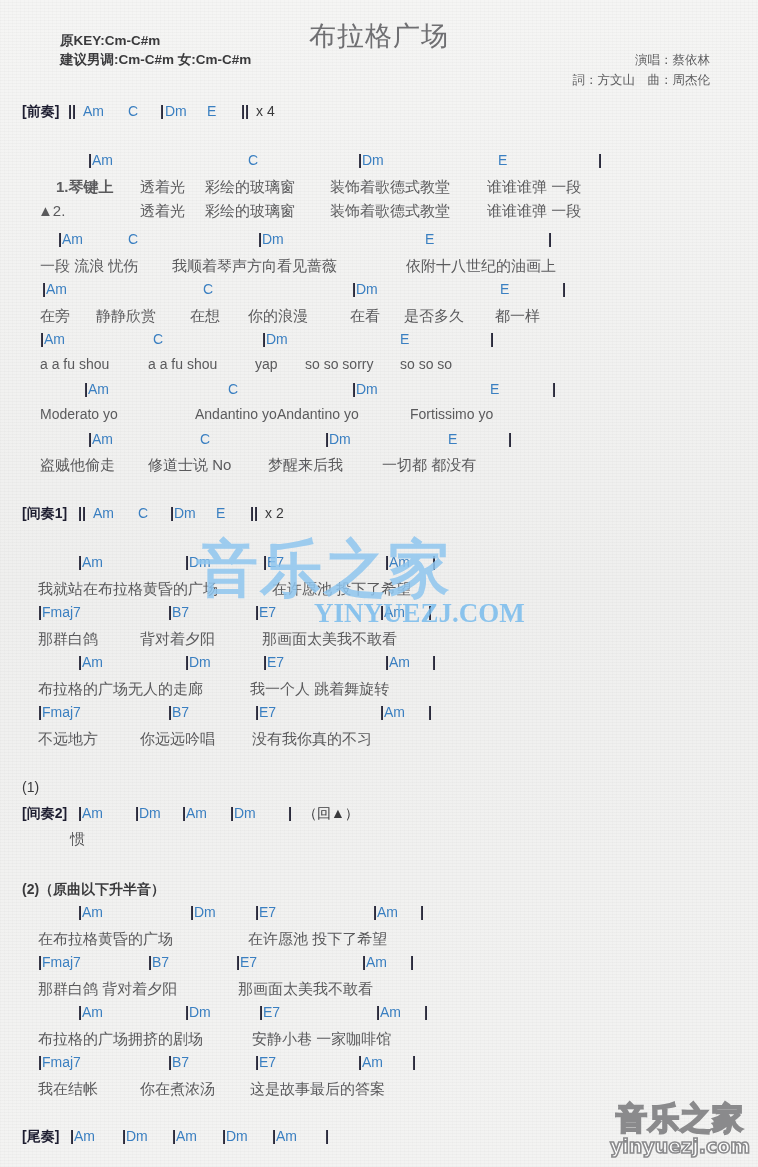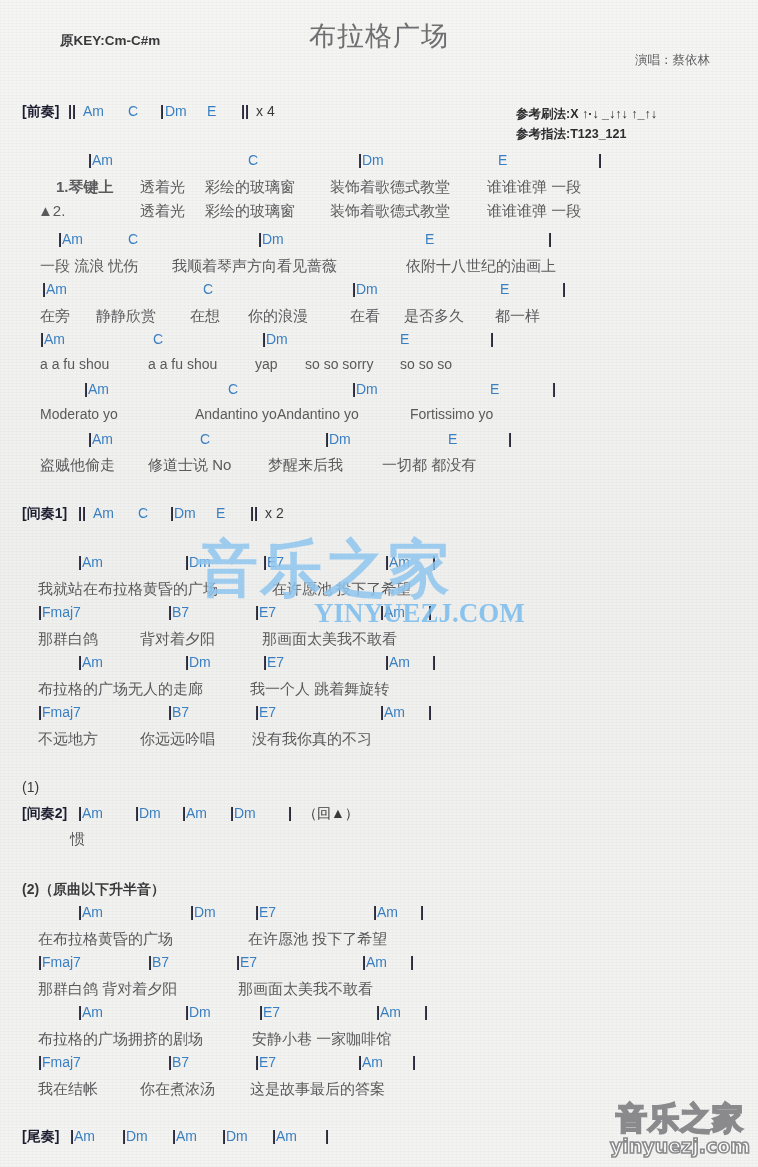--- a/index.html
+++ b/index.html
@@ -176,30 +176,28 @@
 </style>
 </head>
 <body>
 
 <div class="sheet">
 
   <div class="title">布拉格广场</div>
 
   <div class="keyblock">
     <div>原KEY:Cm-C#m</div>
+    <div>建议男调:Cm-C#m 女:Cm-C#m</div>
   </div>
 
   <div class="credits">
     <div>演唱：蔡依林</div>
-  </div>
-
-  <div class="playinfo">
-    <div>参考刷法:X ↑·↓ _↓↑↓ ↑_↑↓</div>
-    <div>参考指法:T123_121</div>
-  </div>
+    <div>詞：方文山　曲：周杰伦</div>
+  </div>
+
 
   <div id="rows-host">
       <div class="row" style="top: 103px;"><span class="tok label" style="left: 22px;">[前奏]</span><span class="tok bar" style="left: 68px;">||</span><span class="tok chord" style="left: 83px;">Am</span><span class="tok chord" style="left: 128px;">C</span><span class="tok bar" style="left: 160px;">|</span><span class="tok chord" style="left: 165px;">Dm</span><span class="tok chord" style="left: 207px;">E</span><span class="tok bar" style="left: 241px;">||</span><span class="tok plain" style="left: 256px;">x 4</span></div>
       <div class="row" style="top: 152px;"><span class="tok bar" style="left: 88px;">|</span><span class="tok chord" style="left: 92px;">Am</span><span class="tok chord" style="left: 248px;">C</span><span class="tok bar" style="left: 358px;">|</span><span class="tok chord" style="left: 362px;">Dm</span><span class="tok chord" style="left: 498px;">E</span><span class="tok bar" style="left: 598px;">|</span></div>
       <div class="row" style="top: 178px;"><span class="tok lyric" style="left: 56px; font-weight: bold;">1.琴键上</span><span class="tok lyric" style="left: 140px;">透着光</span><span class="tok lyric" style="left: 205px;">彩绘的玻璃窗</span><span class="tok lyric" style="left: 330px;">装饰着歌德式教堂</span><span class="tok lyric" style="left: 487px;">谁谁谁弹 一段</span></div>
       <div class="row" style="top: 202px;"><span class="tok lyric" style="left: 38px;">▲2.</span><span class="tok lyric" style="left: 140px;">透着光</span><span class="tok lyric" style="left: 205px;">彩绘的玻璃窗</span><span class="tok lyric" style="left: 330px;">装饰着歌德式教堂</span><span class="tok lyric" style="left: 487px;">谁谁谁弹 一段</span></div>
       <div class="row" style="top: 231px;"><span class="tok bar" style="left: 58px;">|</span><span class="tok chord" style="left: 62px;">Am</span><span class="tok chord" style="left: 128px;">C</span><span class="tok bar" style="left: 258px;">|</span><span class="tok chord" style="left: 262px;">Dm</span><span class="tok chord" style="left: 425px;">E</span><span class="tok bar" style="left: 548px;">|</span></div>
       <div class="row" style="top: 257px;"><span class="tok lyric" style="left: 40px;">一段 流浪 忧伤</span><span class="tok lyric" style="left: 172px;">我顺着琴声方向看见蔷薇</span><span class="tok lyric" style="left: 406px;">依附十八世纪的油画上</span></div>
       <div class="row" style="top: 281px;"><span class="tok bar" style="left: 42px;">|</span><span class="tok chord" style="left: 46px;">Am</span><span class="tok chord" style="left: 203px;">C</span><span class="tok bar" style="left: 352px;">|</span><span class="tok chord" style="left: 356px;">Dm</span><span class="tok chord" style="left: 500px;">E</span><span class="tok bar" style="left: 562px;">|</span></div>
       <div class="row" style="top: 307px;"><span class="tok lyric" style="left: 40px;">在旁</span><span class="tok lyric" style="left: 96px;">静静欣赏</span><span class="tok lyric" style="left: 190px;">在想</span><span class="tok lyric" style="left: 248px;">你的浪漫</span><span class="tok lyric" style="left: 350px;">在看</span><span class="tok lyric" style="left: 404px;">是否多久</span><span class="tok lyric" style="left: 495px;">都一样</span></div>

